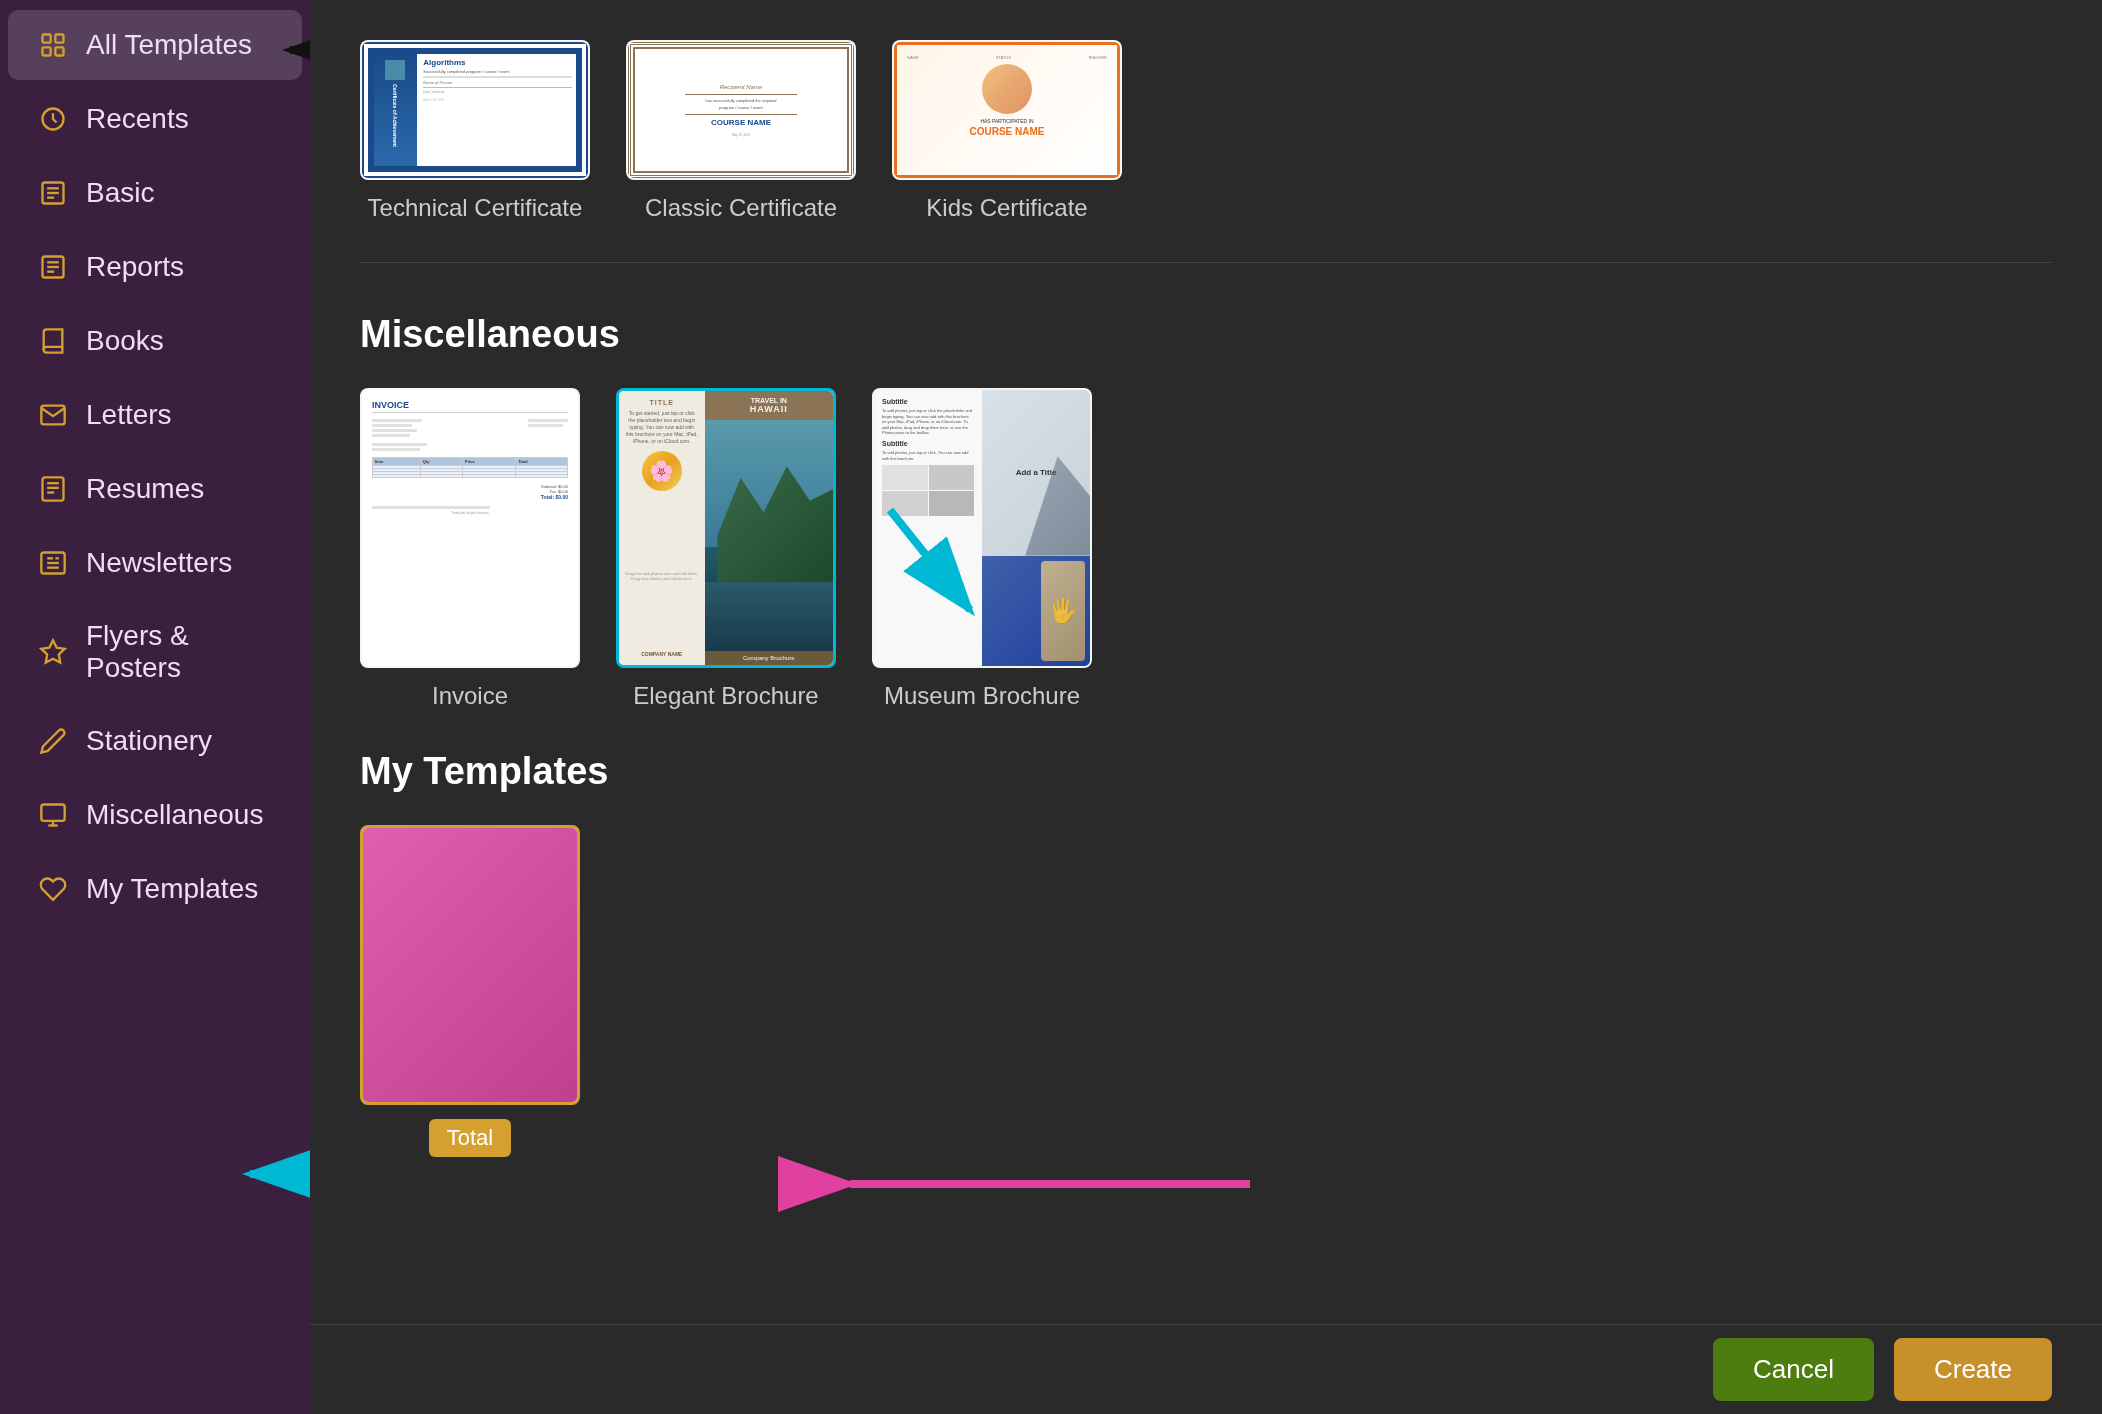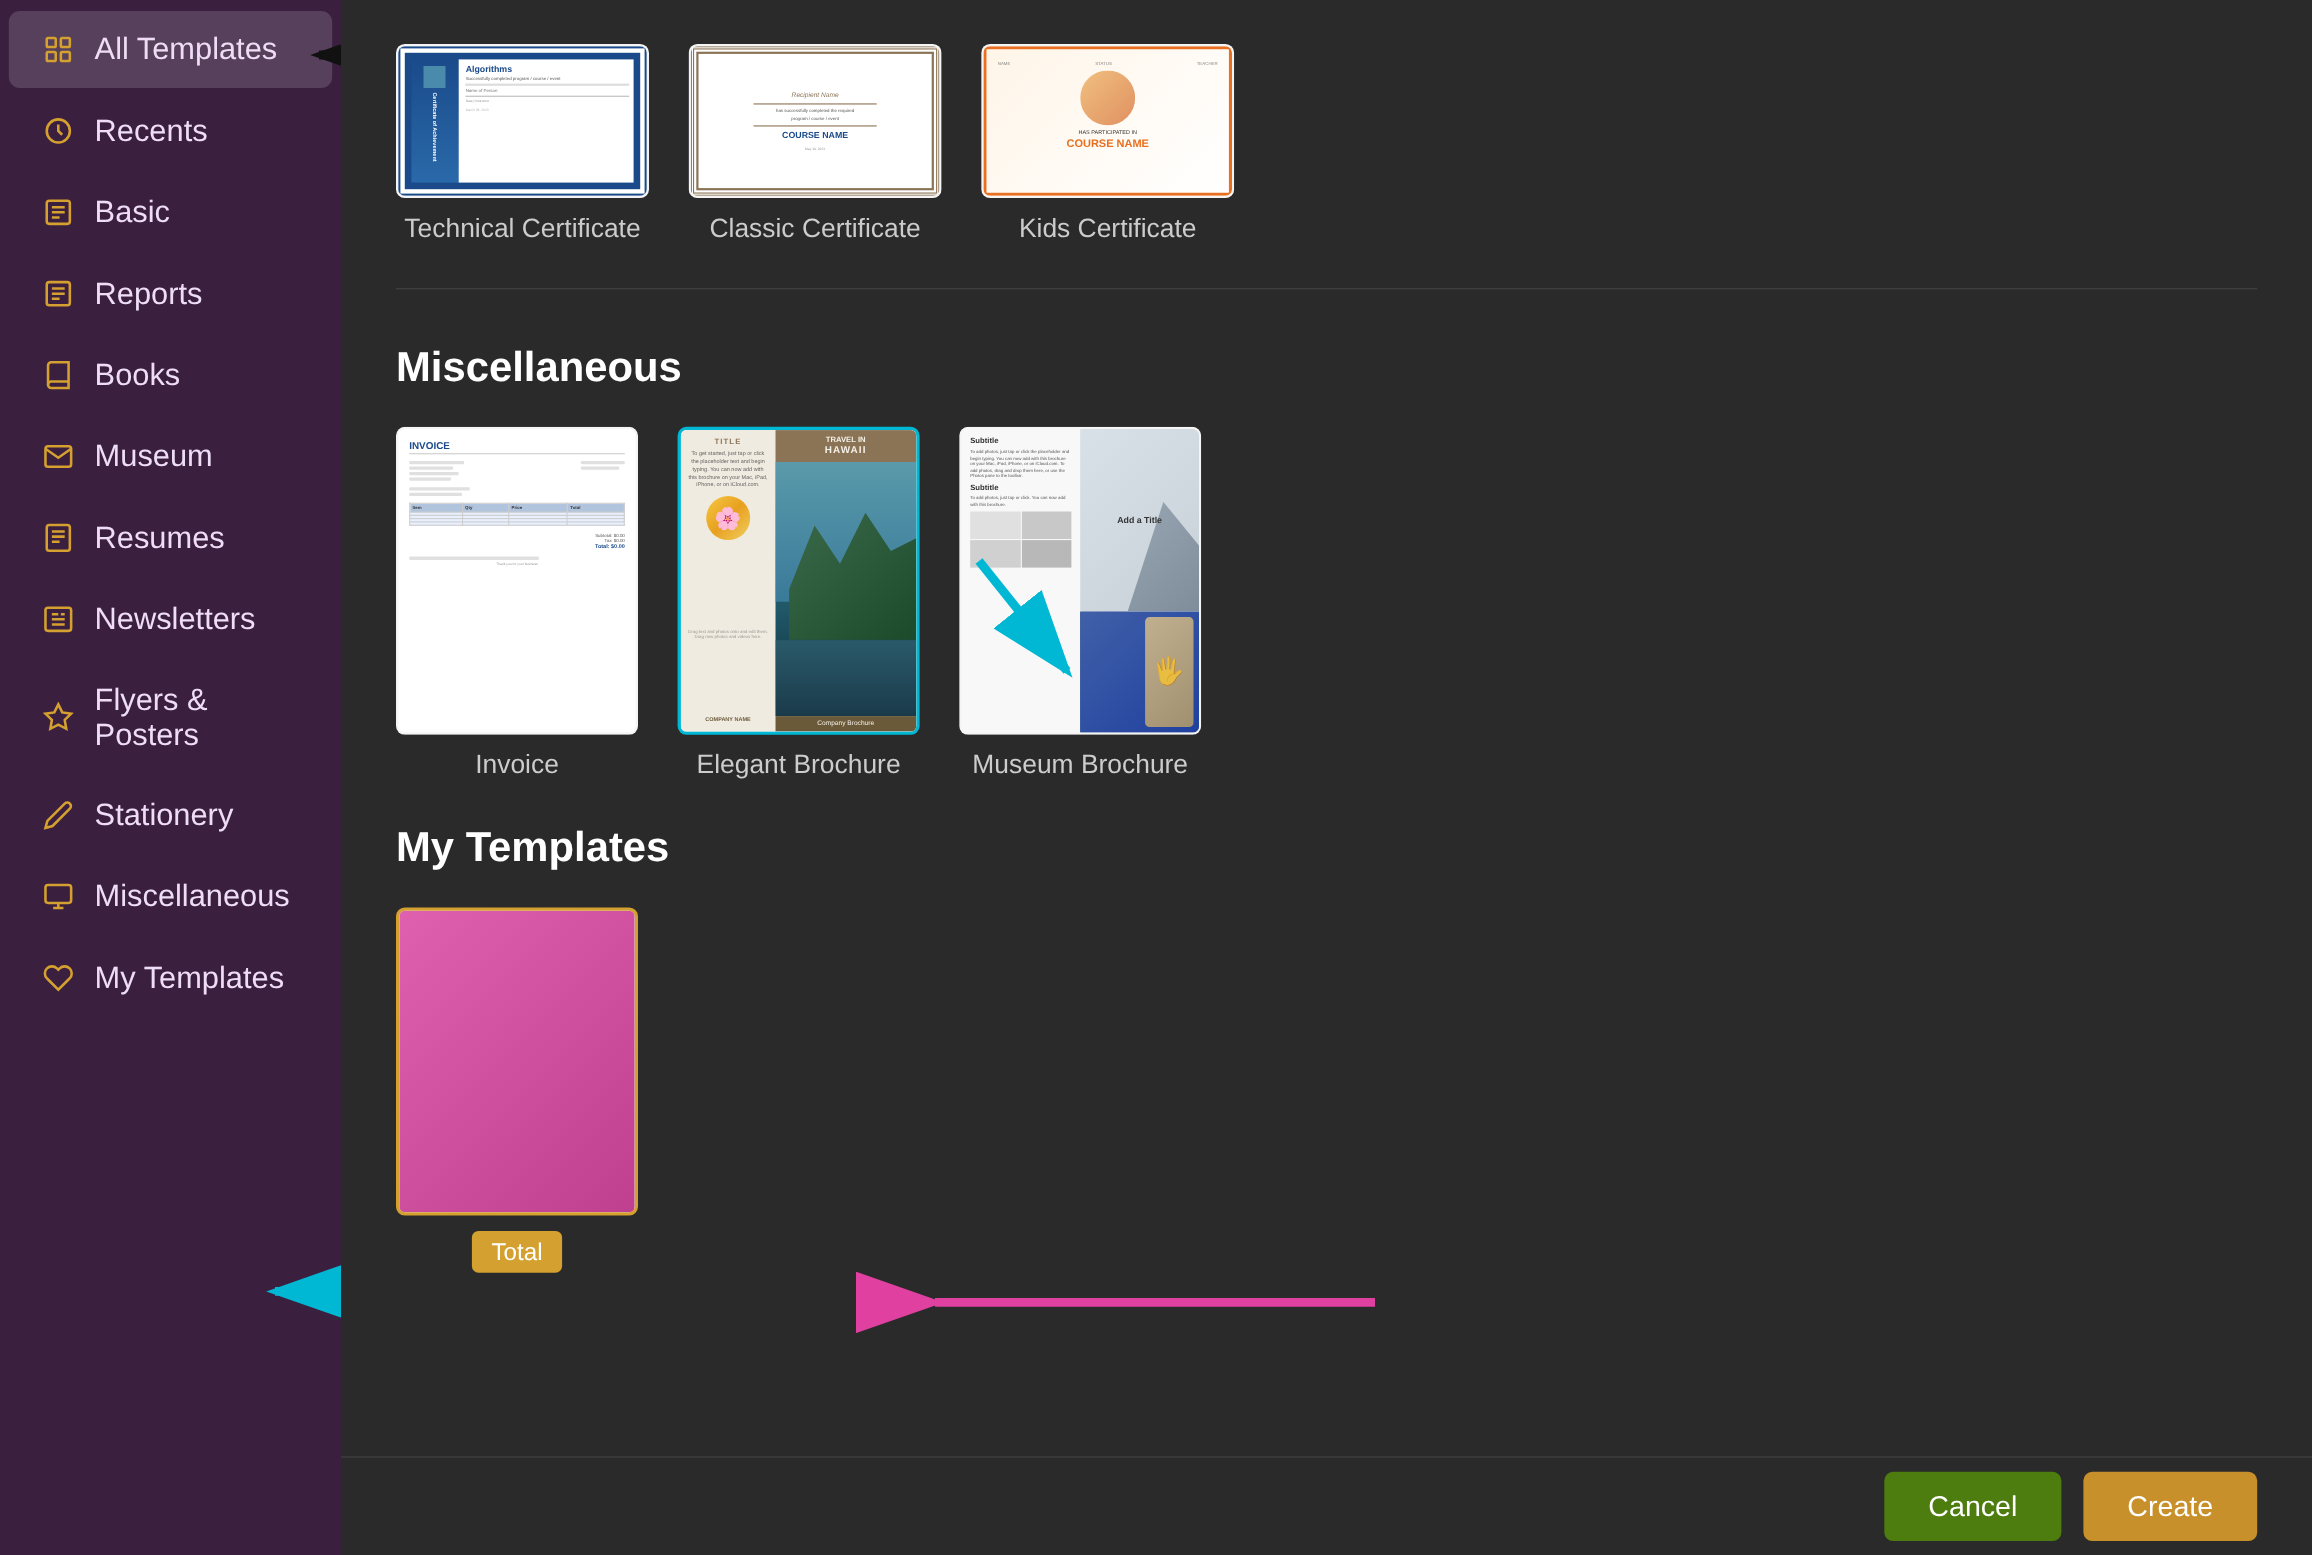--- a/index.html
+++ b/index.html
@@ -405,21 +405,21 @@
         <span class="label">Books</span>
       </div>
 
       <div class="sidebar-item">
         <span class="icon">
           <svg width="28" height="28" viewBox="0 0 24 24" fill="none" stroke="#d4a030" stroke-width="2">
             <path d="M4 4h16c1.1 0 2 .9 2 2v12c0 1.1-.9 2-2 2H4c-1.1 0-2-.9-2-2V6c0-1.1.9-2 2-2z"></path>
             <polyline points="22,6 12,13 2,6"></polyline>
           </svg>
         </span>
-        <span class="label">Museum</span>
+        <span class="label">Letters</span>
       </div>
 
       <div class="sidebar-item">
         <span class="icon">
           <svg width="28" height="28" viewBox="0 0 24 24" fill="none" stroke="#d4a030" stroke-width="2">
             <rect x="3" y="2" width="18" height="20" rx="2"></rect>
             <line x1="7" y1="7" x2="17" y2="7"></line>
             <line x1="7" y1="11" x2="17" y2="11"></line>
             <line x1="7" y1="15" x2="13" y2="15"></line>
           </svg>

